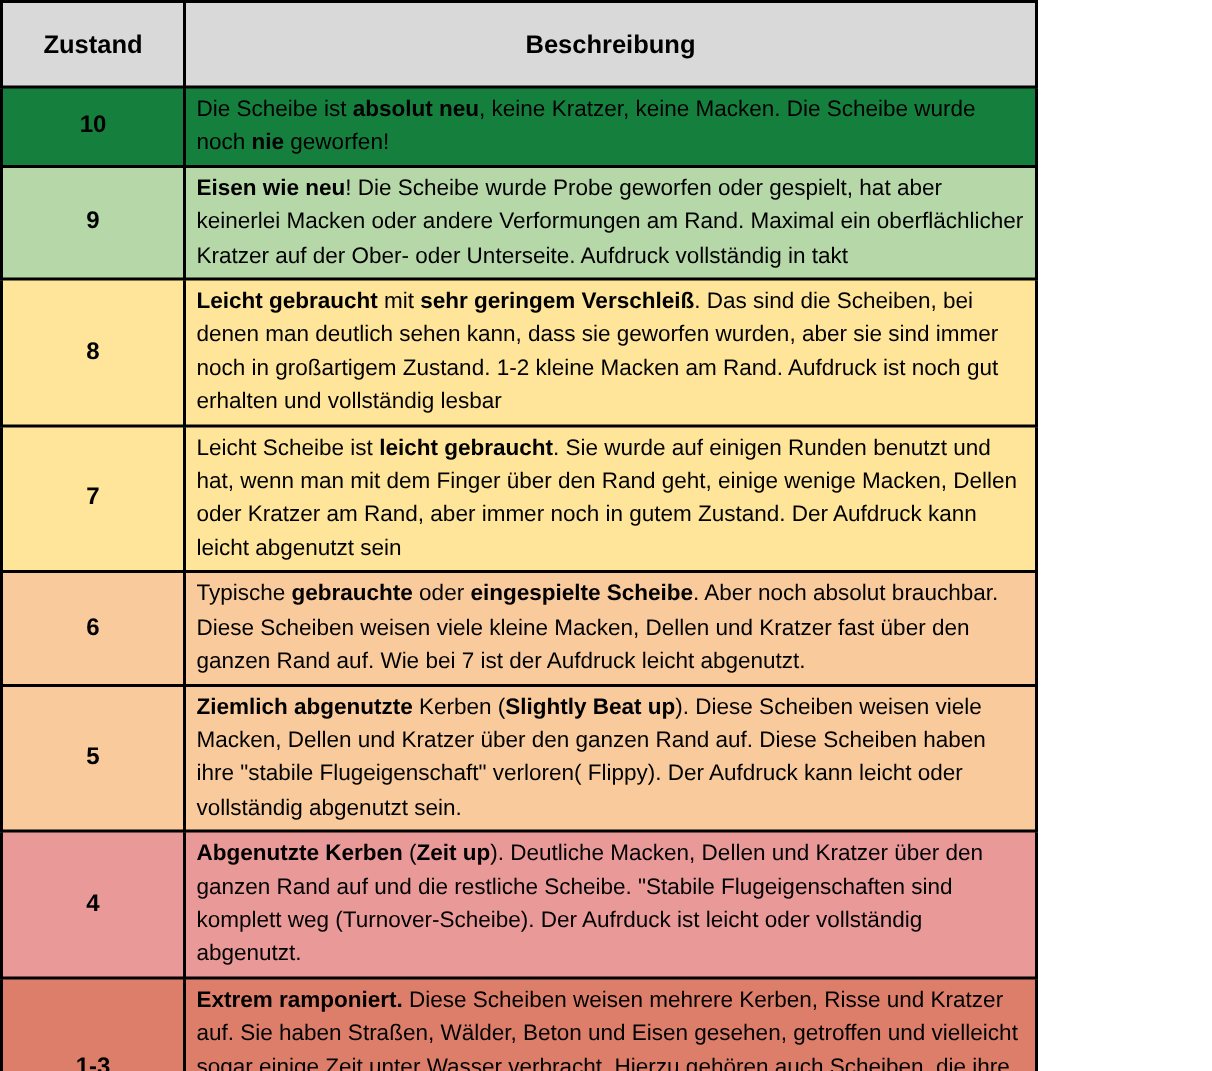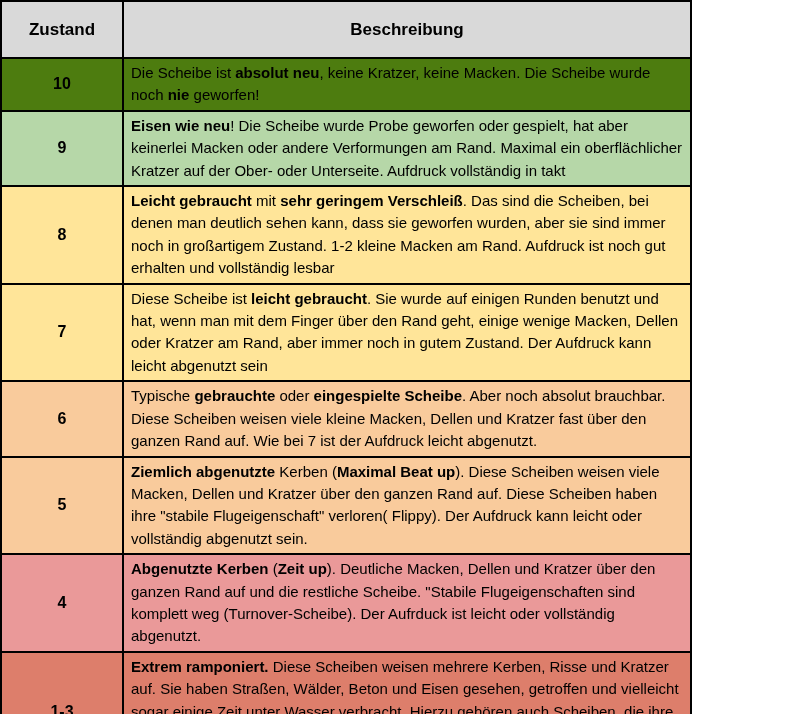--- a/index.html
+++ b/index.html
@@ -51,43 +51,43 @@
     <col class="col-zustand">
     <col class="col-beschreibung">
   </colgroup>
   <thead>
     <tr>
       <th>Zustand</th>
       <th>Beschreibung</th>
     </tr>
   </thead>
   <tbody>
-      <tr style="background: #4d7c0f;">
+      <tr style="background: #15803d;">
         <td class="zustand-cell">10</td>
         <td class="beschreibung-cell"><span>Die Scheibe ist </span><b>absolut neu</b><span>, keine Kratzer, keine Macken. Die Scheibe wurde noch </span><b>nie</b><span> geworfen!</span></td>
       </tr>
       <tr style="background: rgb(182, 215, 168);">
         <td class="zustand-cell">9</td>
         <td class="beschreibung-cell"><b>Eisen wie neu</b><span>! Die Scheibe wurde Probe geworfen oder gespielt, hat aber keinerlei Macken oder andere Verformungen am Rand. Maximal ein oberflächlicher Kratzer auf der Ober- oder Unterseite. Aufdruck vollständig in takt</span></td>
       </tr>
       <tr style="background: rgb(255, 229, 153);">
         <td class="zustand-cell">8</td>
         <td class="beschreibung-cell"><b>Leicht gebraucht</b><span> mit </span><b>sehr geringem Verschleiß</b><span>. Das sind die Scheiben, bei denen man deutlich sehen kann, dass sie geworfen wurden, aber sie sind immer noch in großartigem Zustand. 1-2 kleine Macken am Rand. Aufdruck ist noch gut erhalten und vollständig lesbar</span></td>
       </tr>
       <tr style="background: rgb(255, 229, 153);">
         <td class="zustand-cell">7</td>
-        <td class="beschreibung-cell"><span>Diese Scheibe ist </span><b>leicht gebraucht</b><span>. Sie wurde auf einigen Runden benutzt und hat, wenn man mit dem Finger über den Rand geht, einige wenige Macken, Dellen oder Kratzer am Rand, aber immer noch in gutem Zustand. Der Aufdruck kann leicht abgenutzt sein</span></td>
+        <td class="beschreibung-cell"><span>Leicht Scheibe ist </span><b>leicht gebraucht</b><span>. Sie wurde auf einigen Runden benutzt und hat, wenn man mit dem Finger über den Rand geht, einige wenige Macken, Dellen oder Kratzer am Rand, aber immer noch in gutem Zustand. Der Aufdruck kann leicht abgenutzt sein</span></td>
       </tr>
       <tr style="background: rgb(249, 203, 156);">
         <td class="zustand-cell">6</td>
         <td class="beschreibung-cell"><span>Typische </span><b>gebrauchte</b><span> oder </span><b>eingespielte Scheibe</b><span>. Aber noch absolut brauchbar. Diese Scheiben weisen viele kleine Macken, Dellen und Kratzer fast über den ganzen Rand auf. Wie bei 7 ist der Aufdruck leicht abgenutzt.</span></td>
       </tr>
       <tr style="background: rgb(249, 203, 156);">
         <td class="zustand-cell">5</td>
-        <td class="beschreibung-cell"><b>Ziemlich abgenutzte</b><span> Kerben (</span><b>Maximal Beat up</b><span>). Diese Scheiben weisen viele Macken, Dellen und Kratzer über den ganzen Rand auf. Diese Scheiben haben ihre "stabile Flugeigenschaft" verloren( Flippy). Der Aufdruck kann leicht oder vollständig abgenutzt sein.</span></td>
+        <td class="beschreibung-cell"><b>Ziemlich abgenutzte</b><span> Kerben (</span><b>Slightly Beat up</b><span>). Diese Scheiben weisen viele Macken, Dellen und Kratzer über den ganzen Rand auf. Diese Scheiben haben ihre "stabile Flugeigenschaft" verloren( Flippy). Der Aufdruck kann leicht oder vollständig abgenutzt sein.</span></td>
       </tr>
       <tr style="background: rgb(234, 153, 153);">
         <td class="zustand-cell">4</td>
         <td class="beschreibung-cell"><b>Abgenutzte Kerben</b><span> (</span><b>Zeit up</b><span>). Deutliche  Macken, Dellen und Kratzer über den ganzen Rand auf und die restliche Scheibe. "Stabile Flugeigenschaften sind komplett weg (Turnover-Scheibe). Der Aufrduck ist leicht oder vollständig abgenutzt.</span></td>
       </tr>
       <tr style="background: rgb(221, 126, 107);">
         <td class="zustand-cell">1-3</td>
         <td class="beschreibung-cell"><b>Extrem ramponiert.</b><span> Diese Scheiben weisen mehrere Kerben, Risse und Kratzer auf. Sie haben Straßen, Wälder, Beton und Eisen gesehen, getroffen und vielleicht sogar einige Zeit unter Wasser verbracht. Hierzu gehören auch Scheiben, die ihre Form verloren haben, verzogen sind und im allgemeinen einfach extrem stark abgenutzte sind.</span></td>
       </tr>
     </tbody>

